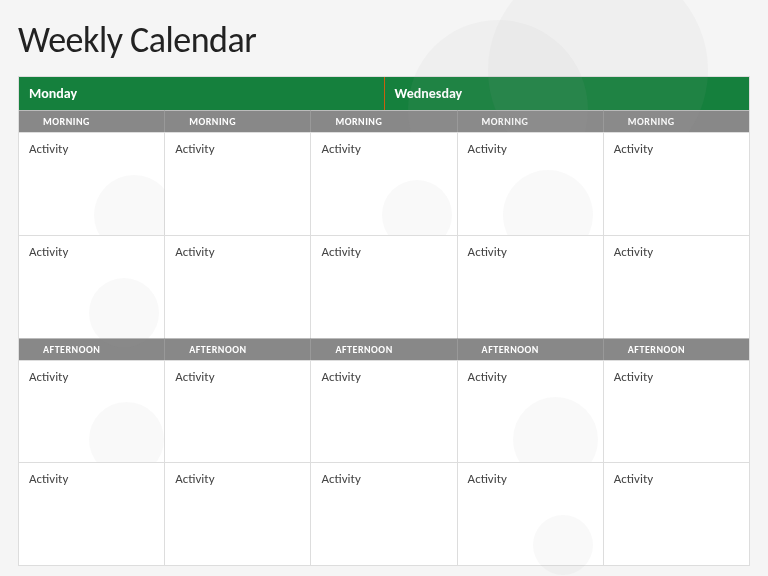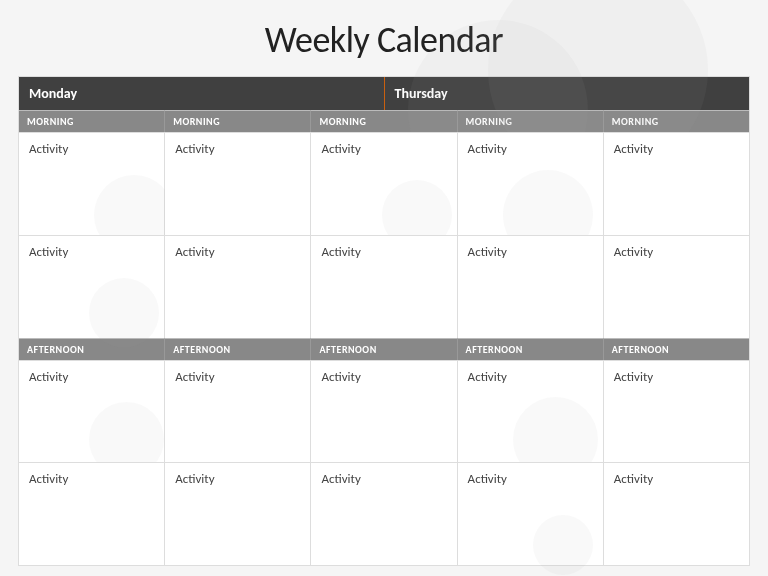--- a/index.html
+++ b/index.html
@@ -46,40 +46,39 @@
       display: flex;
       flex-direction: column;
     }
 
     .page-title {
       font-size: 36px;
       font-weight: 300;
       color: #222;
       margin-bottom: 14px;
       letter-spacing: -0.5px;
-      text-align: center;
     }
 
     .calendar-table {
       flex: 1;
       display: flex;
       flex-direction: column;
       border: 1px solid #ddd;
       background: #fff;
     }
 
     
     .header-row {
       display: flex;
       flex-direction: row;
     }
 
     .header-cell {
       flex: 1;
-      background: #404040;
+      background: #15803d;
       color: #fff;
       font-size: 14px;
       font-weight: 600;
       padding: 8px 10px;
       border-right: 1px solid #c86010;
     }
 
     .header-cell:last-child {
       border-right: none;
     }
@@ -90,21 +89,21 @@
       flex-direction: row;
     }
 
     .section-cell {
       flex: 1;
       background: #888;
       color: #fff;
       font-size: 10px;
       font-weight: 700;
       letter-spacing: 0.5px;
-      padding: 4px 8px;
+      padding: 4px 24px;
       border-right: 1px solid #999;
       border-top: 1px solid #bbb;
     }
 
     .section-cell:last-child {
       border-right: none;
     }
 
     
     .activity-row {
@@ -148,21 +147,21 @@
 
   <h1 class="page-title">Weekly Calendar</h1>
 
   <div class="calendar-table">
 
     <div class="header-row">
       <div class="header-cell">
         <span>Monday</span>
       </div>
       <div class="header-cell">
-        <span>Thursday</span>
+        <span>Wednesday</span>
       </div>
     </div>
 
     <div class="section-row">
       <div class="section-cell">MORNING</div>
       <div class="section-cell">MORNING</div>
       <div class="section-cell">MORNING</div>
       <div class="section-cell">MORNING</div>
       <div class="section-cell">MORNING</div>
     </div>

